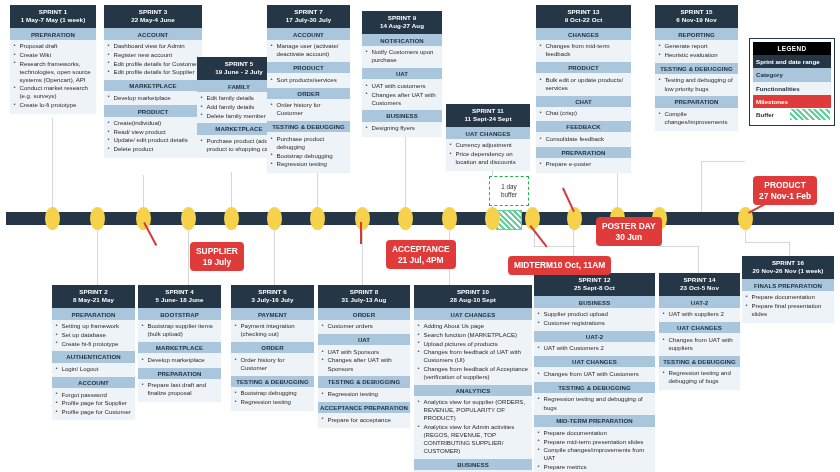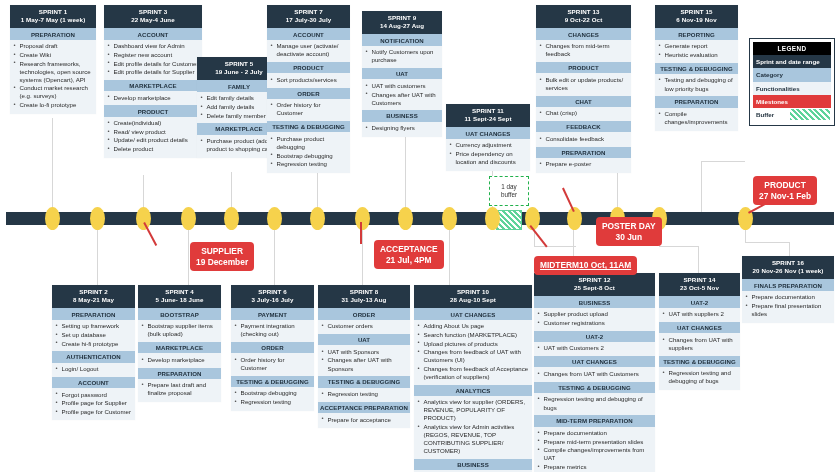--- a/index.html
+++ b/index.html
@@ -472,31 +472,31 @@
     <div class="cat">FINALS PREPARATION</div>
     <div class="items pad-bot">
       <div>Prepare documentation</div>
       <div>Prepare final presentation slides</div>
     </div>
   </div>
 
   <div class="ms-line" style="left:145px;top:222px;width:26px;transform:rotate(62deg);"></div>
   <div class="ms" style="left:190px;top:242px;">
     <div>SUPPLIER</div>
-    <div>19 December</div>
+    <div>19 July</div>
   </div>
 
   <div class="ms-line" style="left:362px;top:222px;width:22px;transform:rotate(90deg);"></div>
-  <div class="ms" style="left:374px;top:240px;">
+  <div class="ms" style="left:386px;top:240px;">
     <div>ACCEPTANCE</div>
     <div>21 Jul, 4PM</div>
   </div>
 
   <div class="ms-line" style="left:531px;top:225px;width:27px;transform:rotate(52deg);"></div>
-  <div class="ms" style="left:534px;top:256px;text-decoration:underline;">
+  <div class="ms" style="left:508px;top:256px;">
     <div>MIDTERM10 Oct, 11AM</div>
   </div>
 
   <div class="ms-line" style="left:573px;top:212px;width:26px;transform:rotate(-115deg);"></div>
   <div class="ms" style="left:596px;top:173px;margin-top:44px;">
     <div>POSTER DAY</div>
     <div>30 Jun</div>
   </div>
 
   <div class="ms-line" style="left:748px;top:212px;width:42px;transform:rotate(-28deg);"></div>

